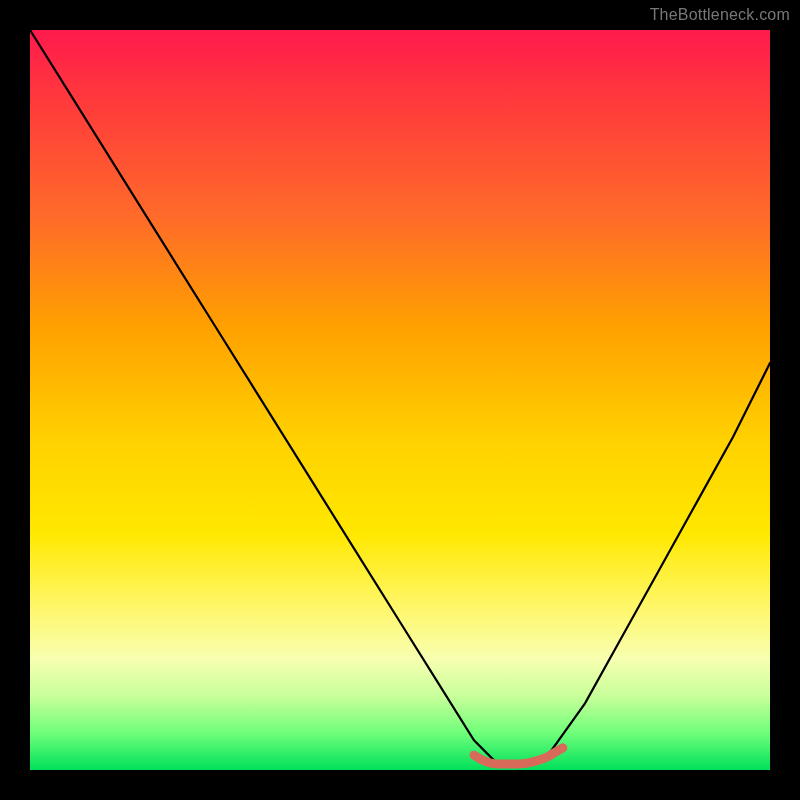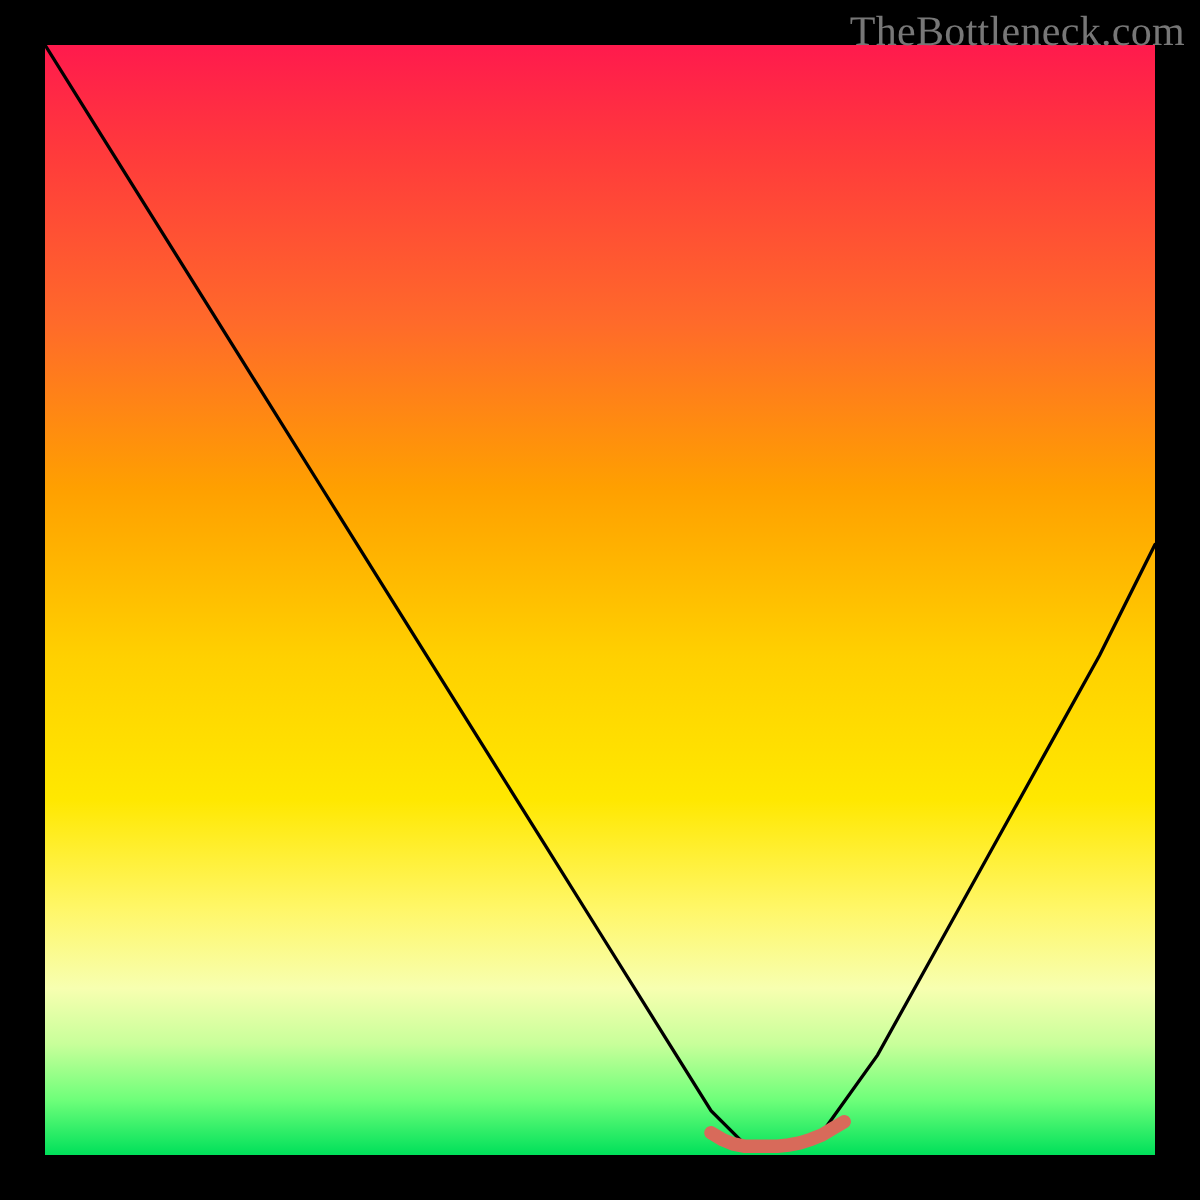--- a/index.html
+++ b/index.html
@@ -35,25 +35,24 @@
       #c8ff9a 90%,
       #6fff7a 95%,
       #00e05a 100%
     );
   }
   .watermark {
     position: absolute;
     top: 6px;
     right: 10px;
     color: #777;
-    font-size: 28px;
+    font-size: 16px;
     font-weight: 500;
     z-index: 5;
     letter-spacing: 0.2px;
-    font-family: Liberation Serif, serif;
   }
   svg.curve {
     position: absolute;
     left: 0;
     top: 0;
     width: 740px;
     height: 740px;
   }
 </style>
 </head>

